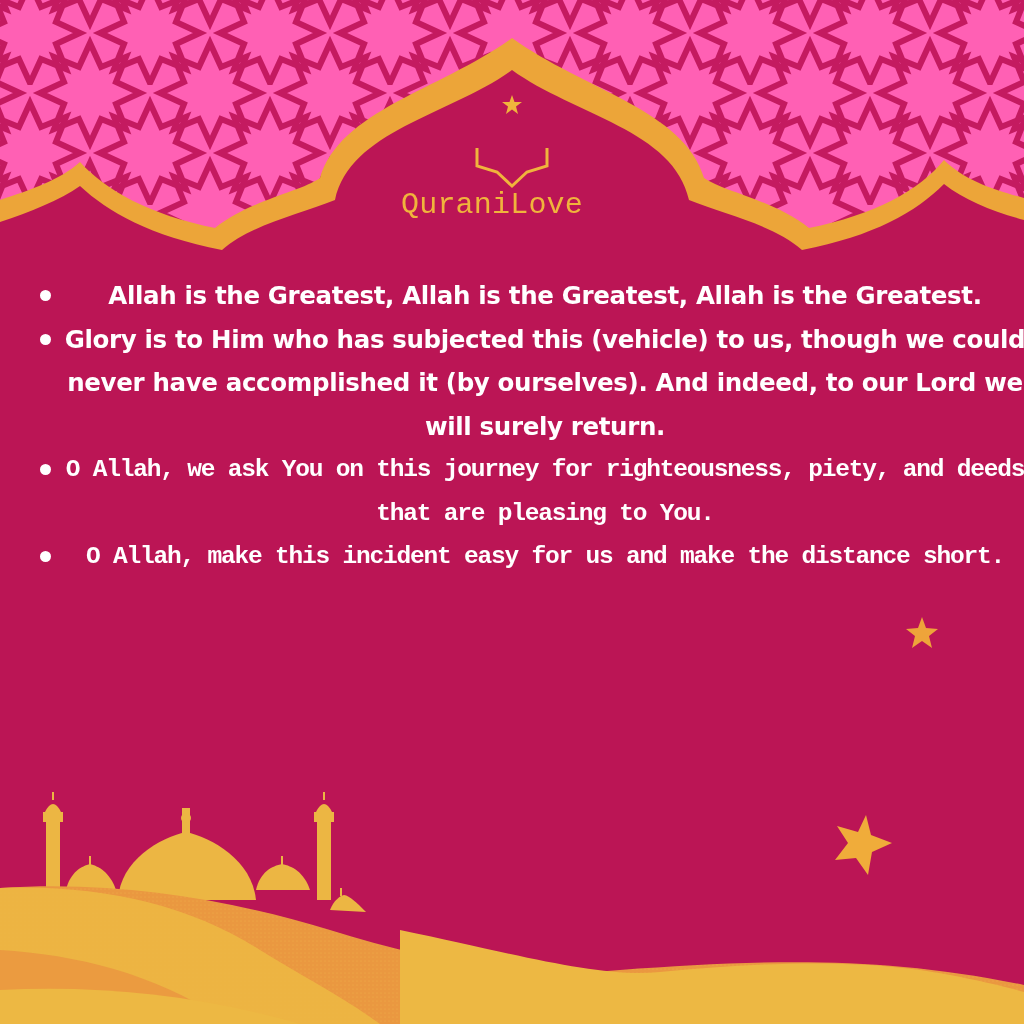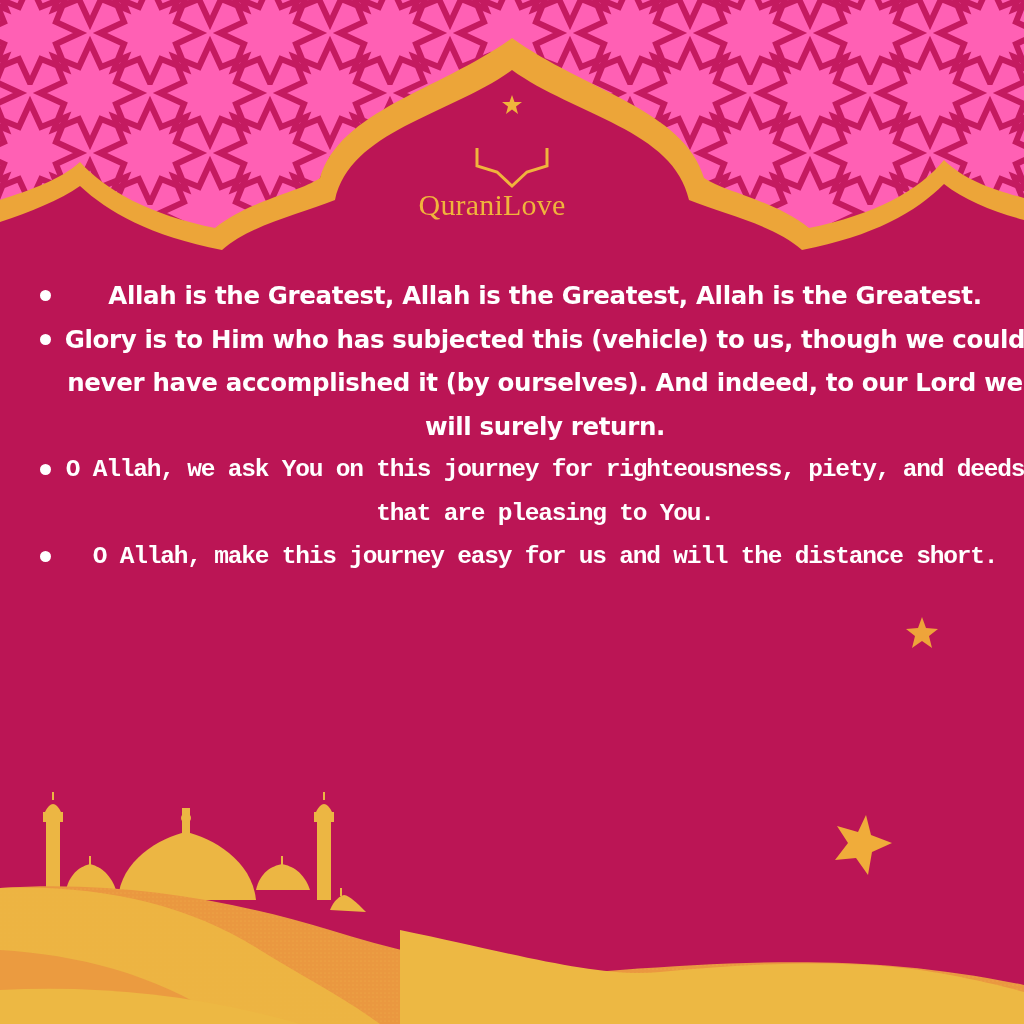--- a/index.html
+++ b/index.html
@@ -8,21 +8,21 @@
     background: #bb1555;
     font-family: "DejaVu Sans", sans-serif;
   }
   #canvas { position: absolute; left: 0; top: 0; width: 1024px; height: 1024px; }
   .bg-svg { position: absolute; left: 0; top: 0; }
   .logo {
     position: absolute; left: 0; width: 1024px; top: 92px; text-align: center;
   }
   .brand {
     position: absolute; top: 188px; left: 0; width: 984px; text-align: center;
-    font-family: Liberation Serif, serif; font-size: 30px; color: #f0b43c; letter-spacing: 0.2px;
+    font-family: Liberation Mono, monospace; font-size: 30px; color: #f0b43c; letter-spacing: 0.2px;
   }
   .dua-list {
     position: absolute; left: 14px; top: 262px; width: 1006px;
     margin: 12px; padding: 0; list-style: none;
     color: #ffffff; font-weight: bold; font-size: 24.5px; line-height: 43.5px;
     letter-spacing: -0.35px;
   }
   .dua-item { position: relative; text-align: center; padding-left: 32px; }
   .bullet {
     position: absolute; left: 14px; top: 16px; width: 11px; height: 11px;
@@ -133,16 +133,16 @@
     <li class="dua-item">
       <span class="bullet"></span>
       <span>Glory is to Him who has subjected this (vehicle) to us, though we could never have accomplished it (by ourselves). And indeed, to our Lord we will surely return.</span>
     </li>
     <li class="dua-item condensed">
       <span class="bullet"></span>
       <span>O Allah, we ask You on this journey for righteousness, piety, and deeds that are pleasing to You.</span>
     </li>
     <li class="dua-item condensed">
       <span class="bullet"></span>
-      <span>O Allah, make this journey easy for us and will the distance short.</span>
+      <span>O Allah, make this incident easy for us and make the distance short.</span>
     </li>
   </ul>
 </div>
 
 </body></html>

